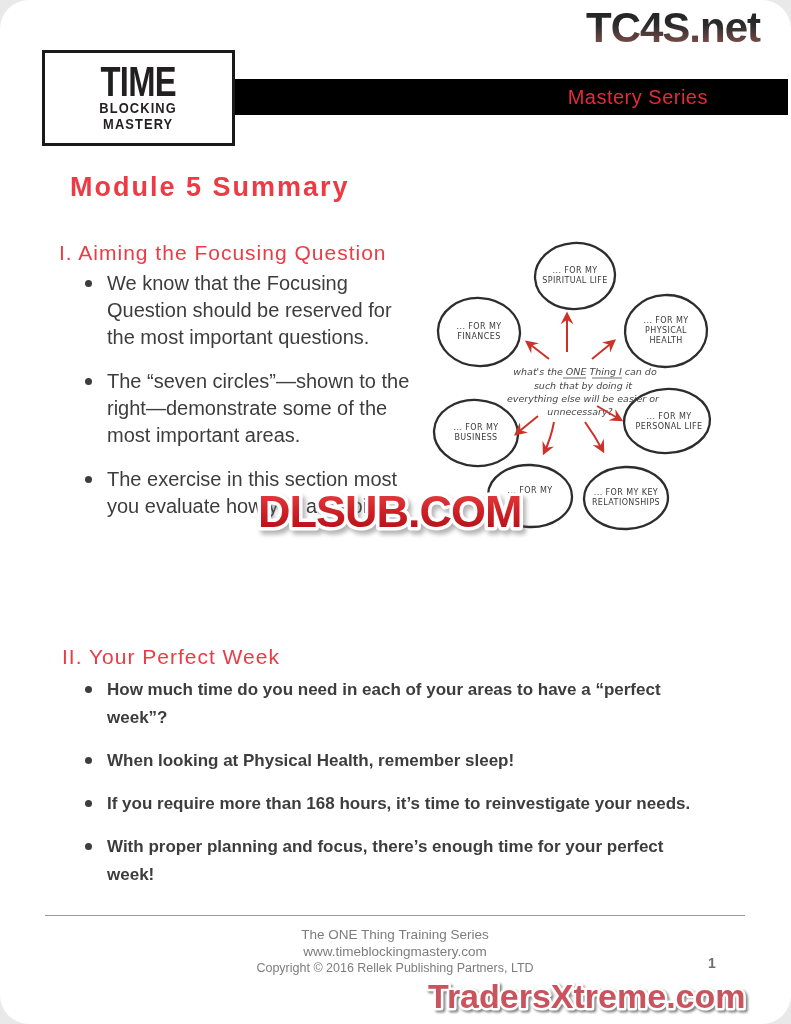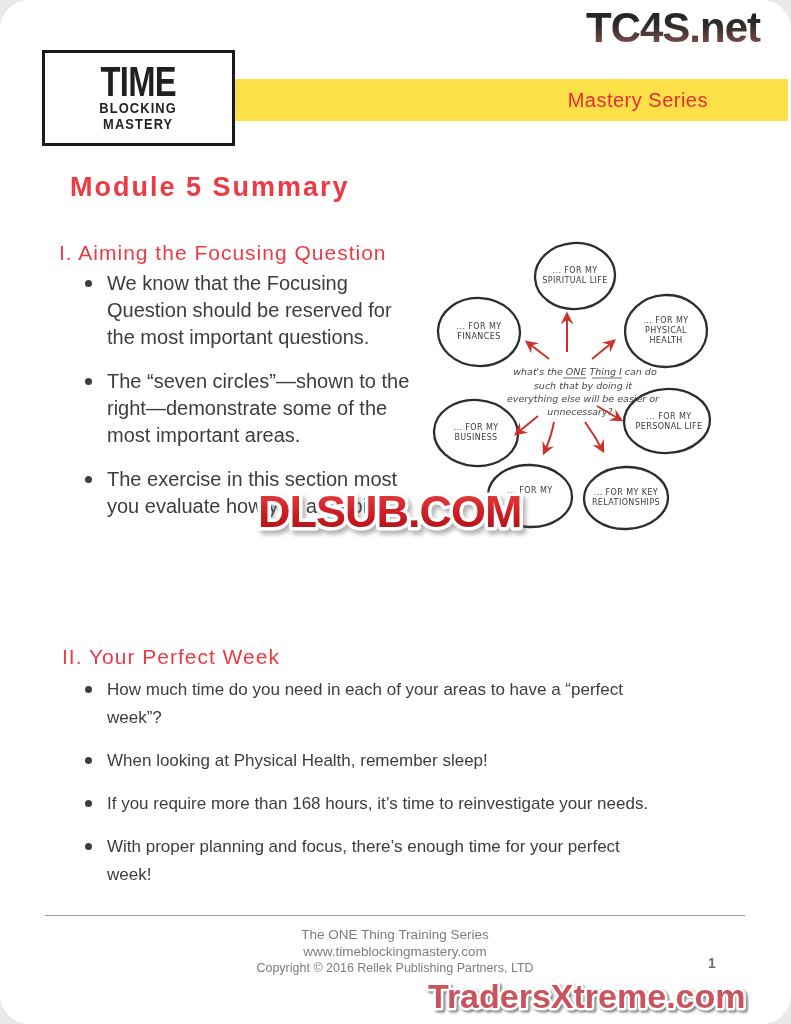--- a/index.html
+++ b/index.html
@@ -7,22 +7,22 @@
   .page {
     position:relative; width:791px; height:1024px; margin:0 auto;
     background:#ffffff; overflow:hidden;border-radius:29px;
   }
 
   
   .wm-top { position:absolute; left:584px; top:2px; }
 
   
   .banner {
-    position:absolute; left:233px; top:79px; width:555px; height:42px;
-    background:#fde047; display:flex; align-items:center; justify-content:flex-end;
+    position:absolute; left:233px; top:79px; width:555px; height:36px;
+    background:#000000; display:flex; align-items:center; justify-content:flex-end;
     padding-right:80px;
   }
   .banner-text { color:#e22c38; font-size:20px; letter-spacing:0.5px; }
   .logo-box {
     position:absolute; left:42px; top:50px; width:193px; height:96px;
     background:#ffffff; border:3px solid #1a1a1a;
     display:flex; flex-direction:column; align-items:center; justify-content:center;
     z-index:2;
   }
   .logo-main {
@@ -48,21 +48,21 @@
   ul.bullets li {
     position:relative; padding-left:24px; white-space:pre-line; color:#3d3d3d;
   }
   ul.bullets li::before {
     content:""; position:absolute; left:2px; top:10px;
     width:7px; height:7px; border-radius:50%; background:#3d3d3d;
   }
   .sec1-bullets { left:83px; top:270px; width:370px; }
   .sec1-bullets li { font-size:20px; line-height:27px; margin-bottom:17px; }
   .sec2-bullets { left:83px; top:676px; width:670px; }
-  .sec2-bullets li { font-size:17px; line-height:28px; margin-bottom:15px; }
+  .sec2-bullets li { font-size:17px; line-height:28px; margin-bottom:15px;font-weight:bold; }
   .sec2-bullets li::before { top:11px; width:6px; height:6px; }
 
   
   .diagram { position:absolute; left:425px; top:240px; }
   .circle { fill:none; stroke:#2d2d2d; stroke-width:2.3px; }
   .clabel {
     font-family:"DejaVu Sans", sans-serif; font-size:8px; letter-spacing:0.4px;
     fill:#3a3a3a; text-anchor:middle;
   }
   .qline {

